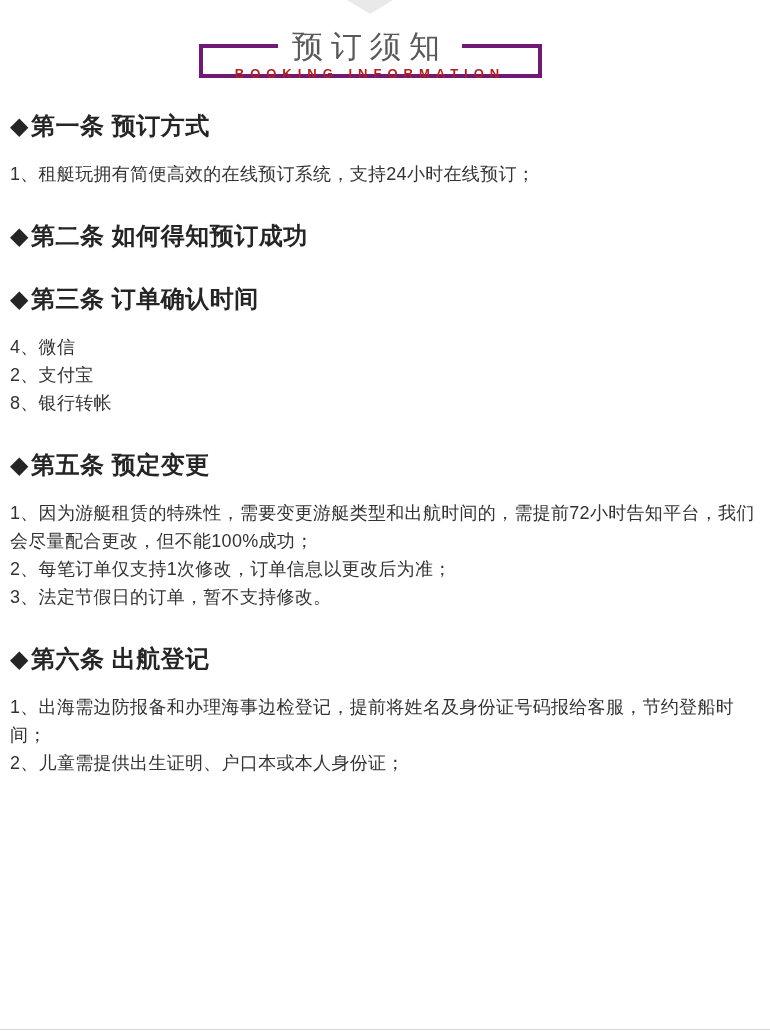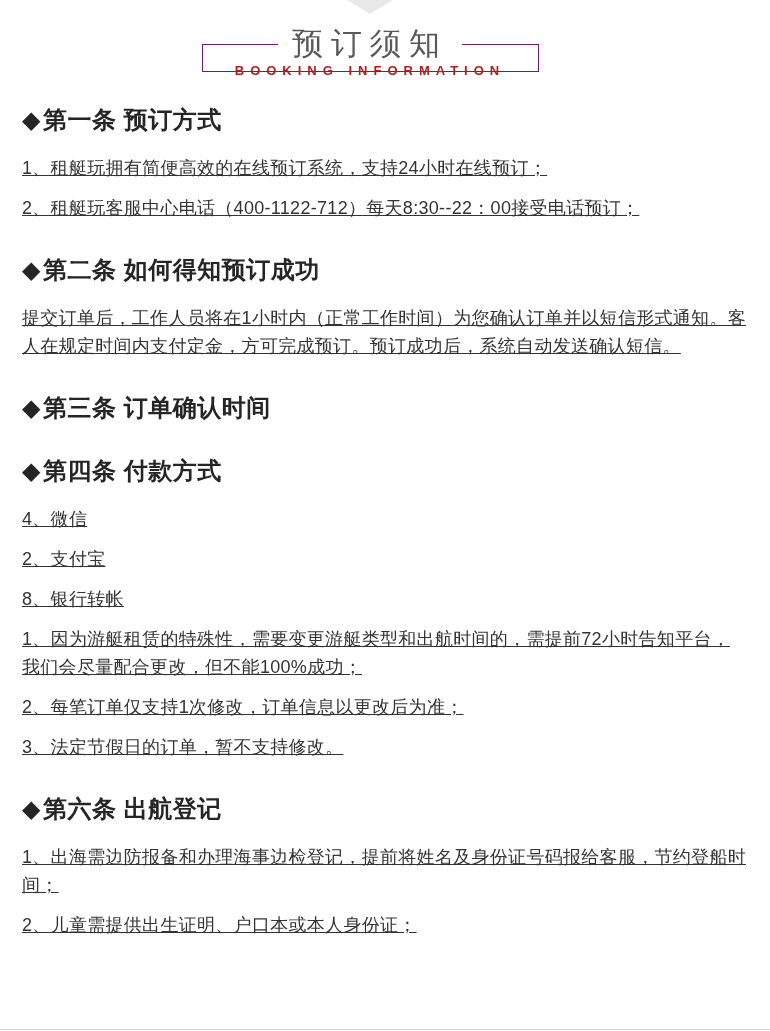--- a/index.html
+++ b/index.html
@@ -4,68 +4,66 @@
 <style>
   html,body{margin:0;padding:0;background:#fff;}
   body{font-family:"Liberation Sans","DejaVu Sans",sans-serif;color:#333;}
   .page{width:770px;min-height:1030px;box-sizing:border-box;margin:0 auto;
         padding:0 10px 12px;border-bottom:1px solid #d6d6d6;}
   .header{transform:translateX(-15px);}
   .triangle{width:0;height:0;margin:0 auto;
             border-left:23px solid transparent;border-right:23px solid transparent;
             border-top:14px solid #e9e9e9;}
   .title-box{position:relative;width:335px;height:26px;margin:30px auto 0;
-             border:1px solid #701a75;}
+             border:4px solid #701a75;}
   .title{position:absolute;left:50%;top:-20px;transform:translateX(-50%);
          background:#fff;padding:0 14px;font-size:31px;line-height:38px;
          letter-spacing:8px;color:#595959;font-weight:400;white-space:nowrap;}
   .subtitle{position:absolute;left:50%;bottom:-9px;transform:translateX(-50%);
             font-size:13px;line-height:18px;letter-spacing:6px;color:#b91c1c;
             font-weight:700;white-space:nowrap;}
   .sec-h{font-size:24px;line-height:30px;font-weight:700;color:#252525;
-         margin:33px 12px 19px;letter-spacing:0.5px;}
+         margin:33px 0 19px;letter-spacing:0.5px;}
   .diamond{margin-right:2px;}
-  .line{font-size:18px;line-height:28px;margin:12px;color:#333;letter-spacing:0.3px;text-decoration:underline;}
+  .line{font-size:18px;line-height:28px;margin:0;color:#333;letter-spacing:0.3px;}
 </style>
 </head>
 <body>
 
 <div class="page">
 
   <div class="header">
     <div class="triangle"></div>
     <div class="title-box">
       <div class="title">预订须知</div>
       <div class="subtitle">BOOKING INFORMATION</div>
     </div>
   </div>
 
   <section>
     <h2 class="sec-h"><span class="diamond">◆</span><span>第一条 预订方式</span></h2>
     <p class="line">1、租艇玩拥有简便高效的在线预订系统，支持24小时在线预订；</p>
-    <p class="line">2、租艇玩客服中心电话（400-1122-712）每天8:30--22：00接受电话预订；</p>
   </section>
 
   <section>
     <h2 class="sec-h"><span class="diamond">◆</span><span>第二条 如何得知预订成功</span></h2>
-    <p class="line">提交订单后，工作人员将在1小时内（正常工作时间）为您确认订单并以短信形式通知。客人在规定时间内支付定金，方可完成预订。预订成功后，系统自动发送确认短信。</p>
   </section>
 
   <section>
     <h2 class="sec-h"><span class="diamond">◆</span><span>第三条 订单确认时间</span></h2>
   </section>
 
   <section>
-    <h2 class="sec-h"><span class="diamond">◆</span><span>第四条 付款方式</span></h2>
     <p class="line">4、微信</p>
     <p class="line">2、支付宝</p>
     <p class="line">8、银行转帐</p>
   </section>
 
   <section>
+    <h2 class="sec-h"><span class="diamond">◆</span><span>第五条 预定变更</span></h2>
     <p class="line">1、因为游艇租赁的特殊性，需要变更游艇类型和出航时间的，需提前72小时告知平台，我们会尽量配合更改，但不能100%成功；</p>
     <p class="line">2、每笔订单仅支持1次修改，订单信息以更改后为准；</p>
     <p class="line">3、法定节假日的订单，暂不支持修改。</p>
   </section>
 
   <section>
     <h2 class="sec-h"><span class="diamond">◆</span><span>第六条 出航登记</span></h2>
     <p class="line">1、出海需边防报备和办理海事边检登记，提前将姓名及身份证号码报给客服，节约登船时间；</p>
     <p class="line">2、儿童需提供出生证明、户口本或本人身份证；</p>
 

